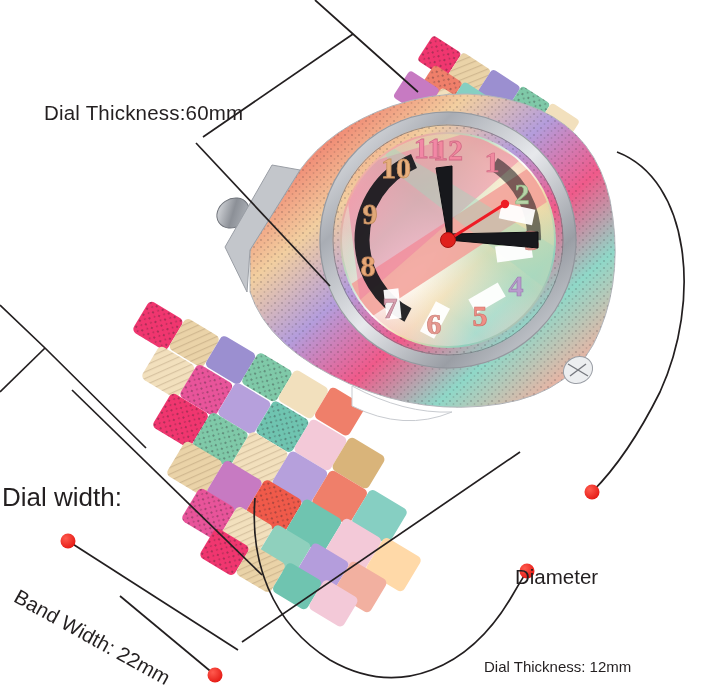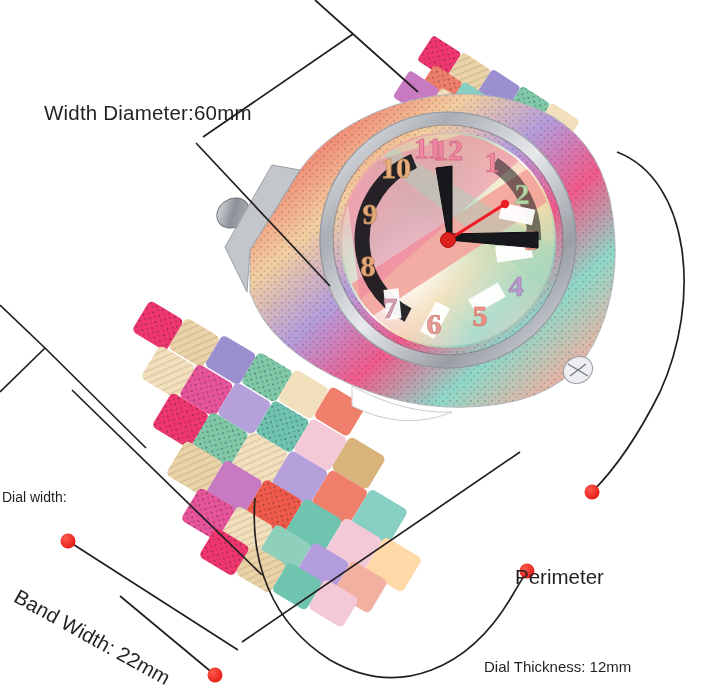--- a/index.html
+++ b/index.html
@@ -1,21 +1,21 @@
 <!DOCTYPE html>
 <html><head>
 <meta charset="utf-8">
 <style>
   html,body{margin:0;padding:0;background:#ffffff;}
   body{width:701px;height:695px;overflow:hidden;font-family:"Liberation Sans",sans-serif;}
   #stage{position:relative;width:701px;height:695px;background:#fff;overflow:hidden;}
   #art{position:absolute;left:0;top:0;width:701px;height:695px;}
   .anno{position:absolute;color:#231f20;font-family:"Liberation Sans",sans-serif;white-space:pre;}
   #lbl-diameter{left:44px;top:101px;font-size:20.5px;letter-spacing:.2px;}
-  #lbl-dialwidth{left:2px;top:432px;font-size:14px;line-height:26px;}
+  #lbl-dialwidth{left:2px;top:432px;font-size:26px;line-height:26px;}
   #lbl-bandwidth{left:16px;top:583px;font-size:20.5px;transform:rotate(29deg);transform-origin:0 50%;}
   #lbl-perimeter{left:515px;top:512px;font-size:20.5px;line-height:26px;text-align:center;}
   #lbl-thickness{left:484px;top:658px;font-size:15px;}
 </style>
 </head>
 <body>
 
 <div id="stage">
 
   <svg id="art" viewBox="0 0 701 695">
@@ -269,27 +269,27 @@
     </g>
 
     <g>
       <circle cx="68" cy="541" r="7.5" fill="url(#dotg)"></circle>
       <circle cx="215" cy="675" r="7.5" fill="url(#dotg)"></circle>
       <circle cx="592" cy="492" r="7.5" fill="url(#dotg)"></circle>
       <circle cx="527" cy="571" r="7.5" fill="url(#dotg)"></circle>
     </g>
   </svg>
 
-  <div class="anno" id="lbl-diameter">Width Diameter:60mm</div>
+  <div class="anno" id="lbl-diameter">Dial Thickness:60mm</div>
 
   <div class="anno" id="lbl-dialwidth">
     <div>Dial width:</div>
   </div>
 
   <div class="anno" id="lbl-bandwidth">Band Width: 22mm</div>
 
   <div class="anno" id="lbl-perimeter">
-    <div>Perimeter</div>
+    <div>Diameter</div>
   </div>
 
   <div class="anno" id="lbl-thickness">Dial Thickness: 12mm</div>
 
 </div>
 
 </body></html>

